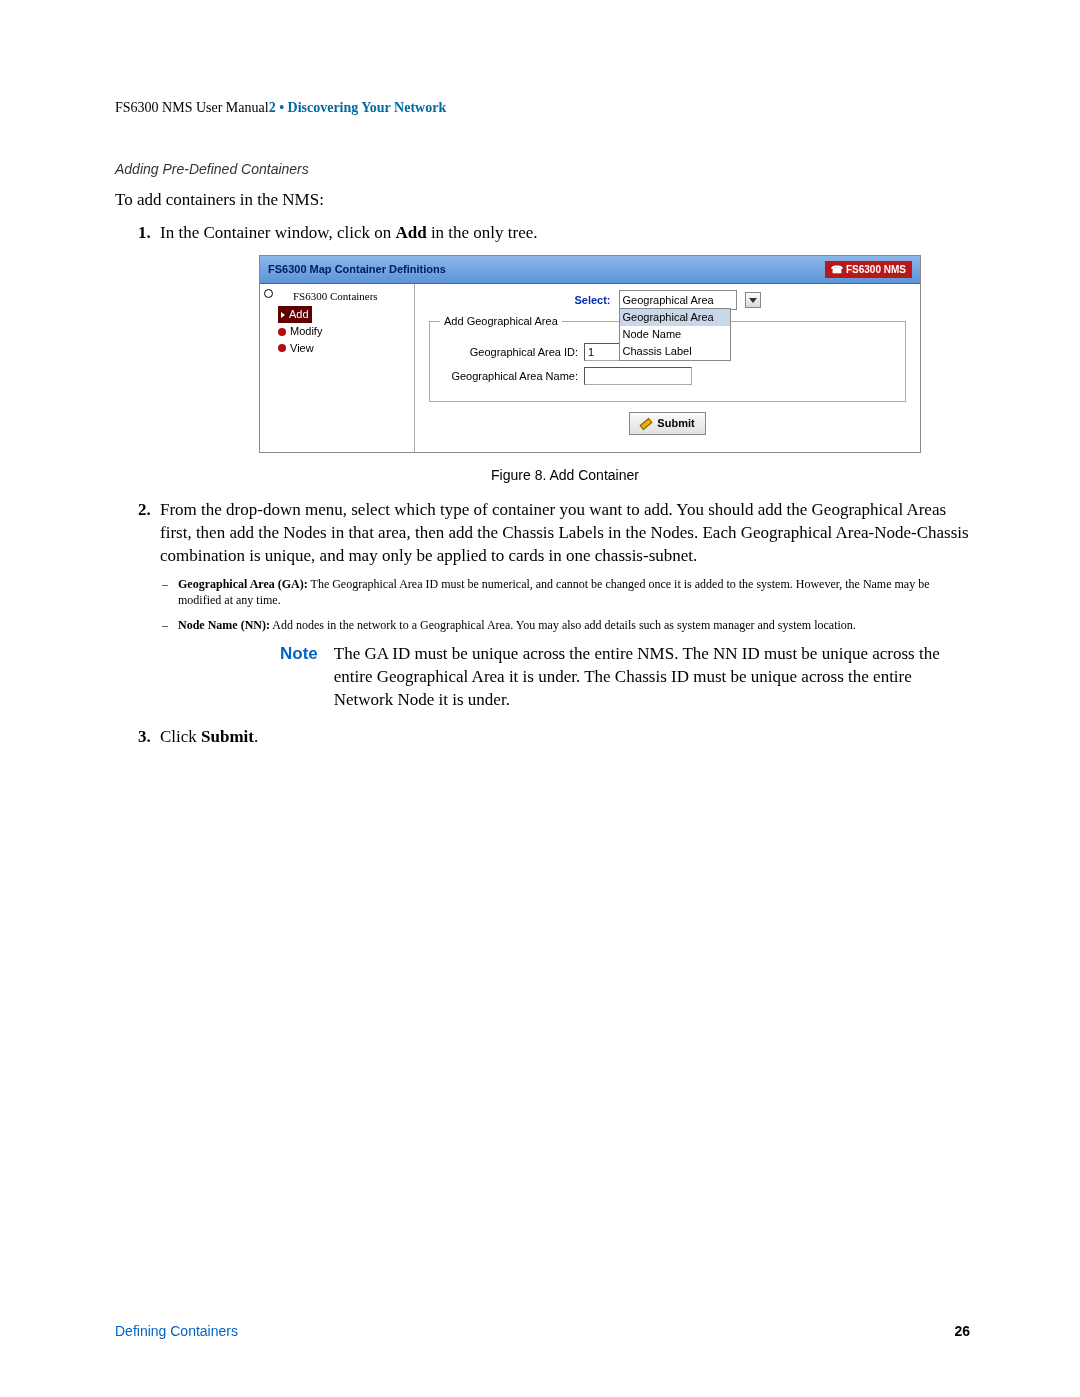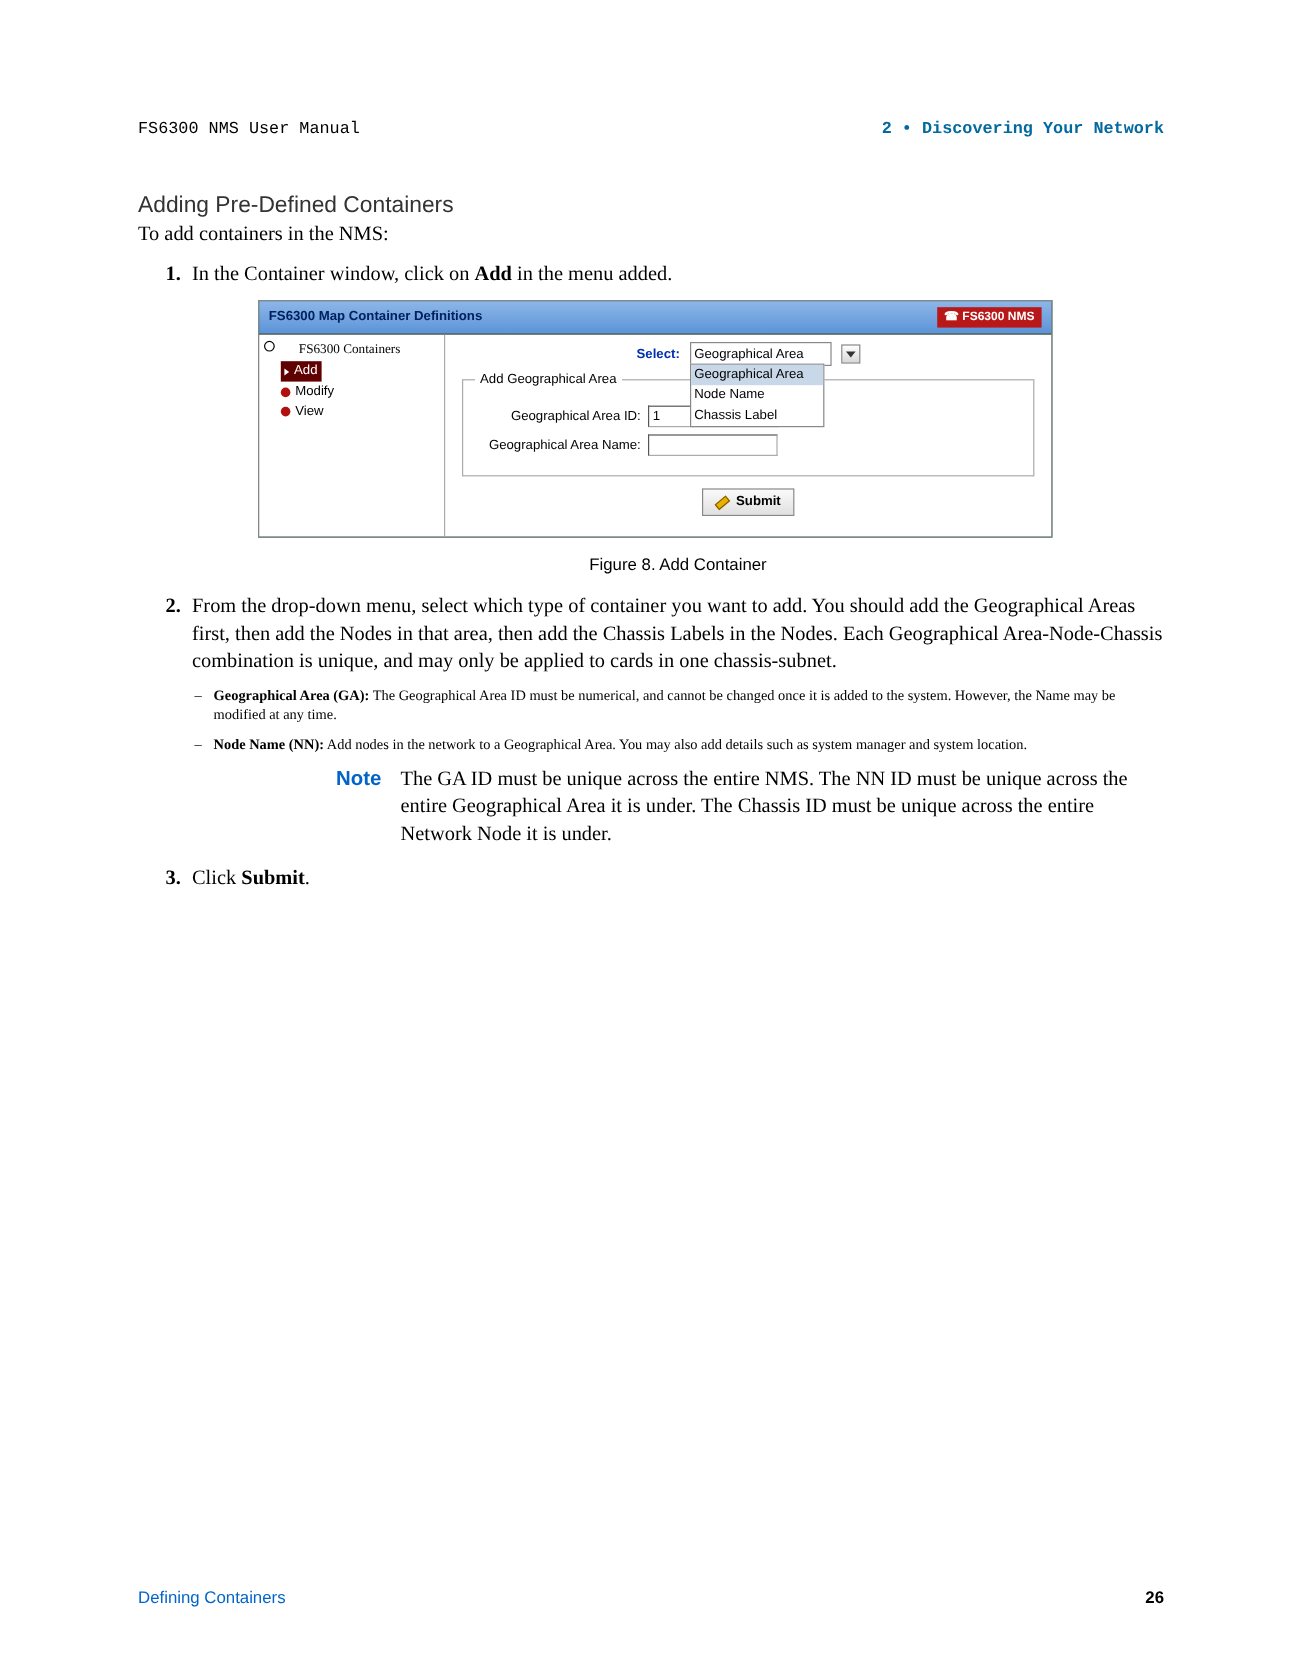--- a/index.html
+++ b/index.html
@@ -11,50 +11,51 @@
     width: 1080px;
   }
   .page {
     padding: 100px 110px 60px 115px;
     box-sizing: border-box;
     min-height: 1397px;
     position: relative;
   }
   .hdr {
     display: flex;
-    justify-content: space-between;
-    font-family: Liberation Mono, monospace;
+    font-family: Liberation Serif, serif;
     font-size: 14px;
     margin-bottom: 45px;
   }
   .hdr-left { color: #000; }
   .hdr-right { color: #0369a1; font-weight: bold; }
   .section-title {
     font-family: Arial, sans-serif;
-    font-size: 19px;
+    font-style: italic;
+    font-size: 14px;
     color: #333;
-    margin-bottom: 2px;
+    margin-bottom: 13px;
   }
   .intro { font-size: 17px; margin-bottom: 12px; }
   ol { padding-left: 40px; margin-top: 0; }
   ol > li {
     font-size: 17px;
     line-height: 1.35;
     margin-bottom: 10px;
     padding-left: 5px;
   }
   ol > li::marker { font-weight: bold; }
   .screenshot-wrap { padding: 10px 0 5px 55px; }
   .screenshot {
     border: 1px solid #888;
     width: 660px;
     font-family: Arial, sans-serif;
     font-size: 11px;
     color: #000;
-    background: #14532d;
+    background: #b91c1c;
+    margin-left: 44px;
   }
   .ss-title {
     background: linear-gradient(#8CB6E8, #5C94D8);
     color: #002060;
     font-weight: bold;
     padding: 5px 8px;
     display: flex;
     justify-content: space-between;
     align-items: center;
     border-bottom: 1px solid #666;
@@ -215,21 +216,21 @@
   <div class="hdr">
     <span class="hdr-left">FS6300 NMS User Manual</span>
     <span class="hdr-right">2 • Discovering Your Network</span>
   </div>
 
   <div class="section-title">Adding Pre-Defined Containers</div>
   <div class="intro">To add containers in the NMS:</div>
 
   <ol>
     <li>
-      <span>In the Container window, click on </span><b>Add</b><span> in the menu added.</span>
+      <span>In the Container window, click on </span><b>Add</b><span> in the only tree.</span>
 
       <div class="screenshot-wrap">
         <div class="screenshot">
           <div class="ss-title">
             <span>FS6300 Map Container Definitions</span>
             <span class="nms-badge">☎ <span>FS6300 NMS</span></span>
           </div>
           <div class="ss-body">
             <div class="ss-tree">
               <div class="tree-root">

